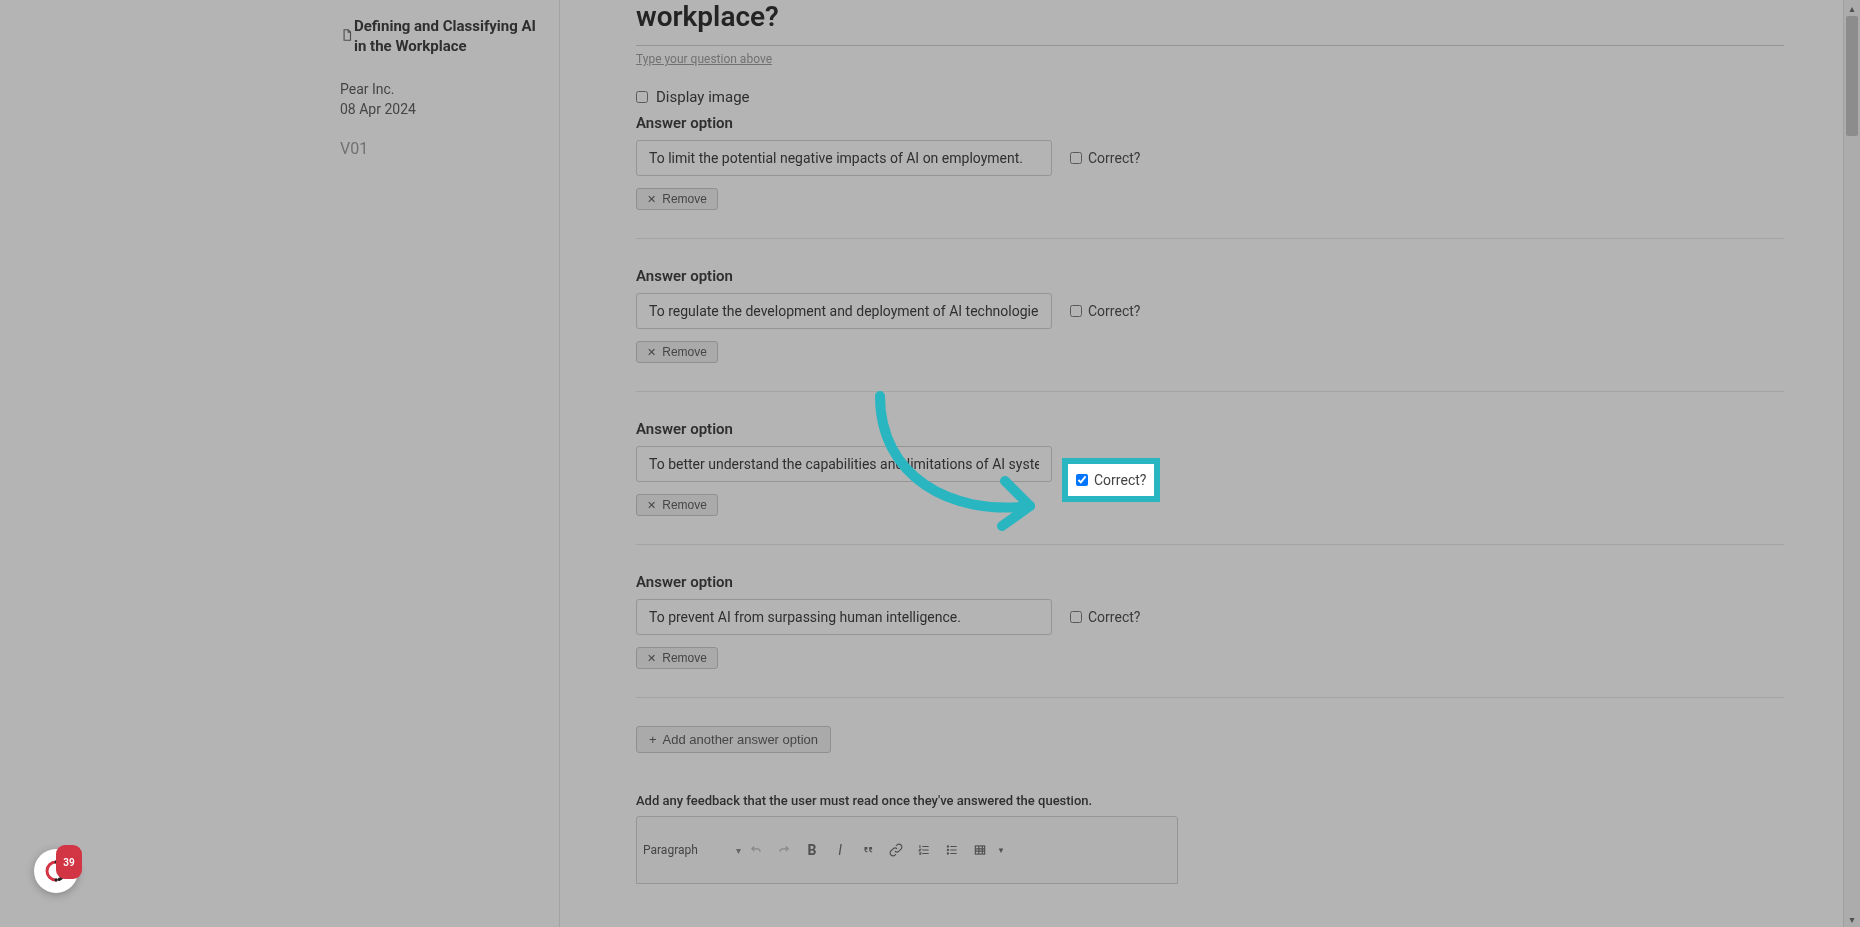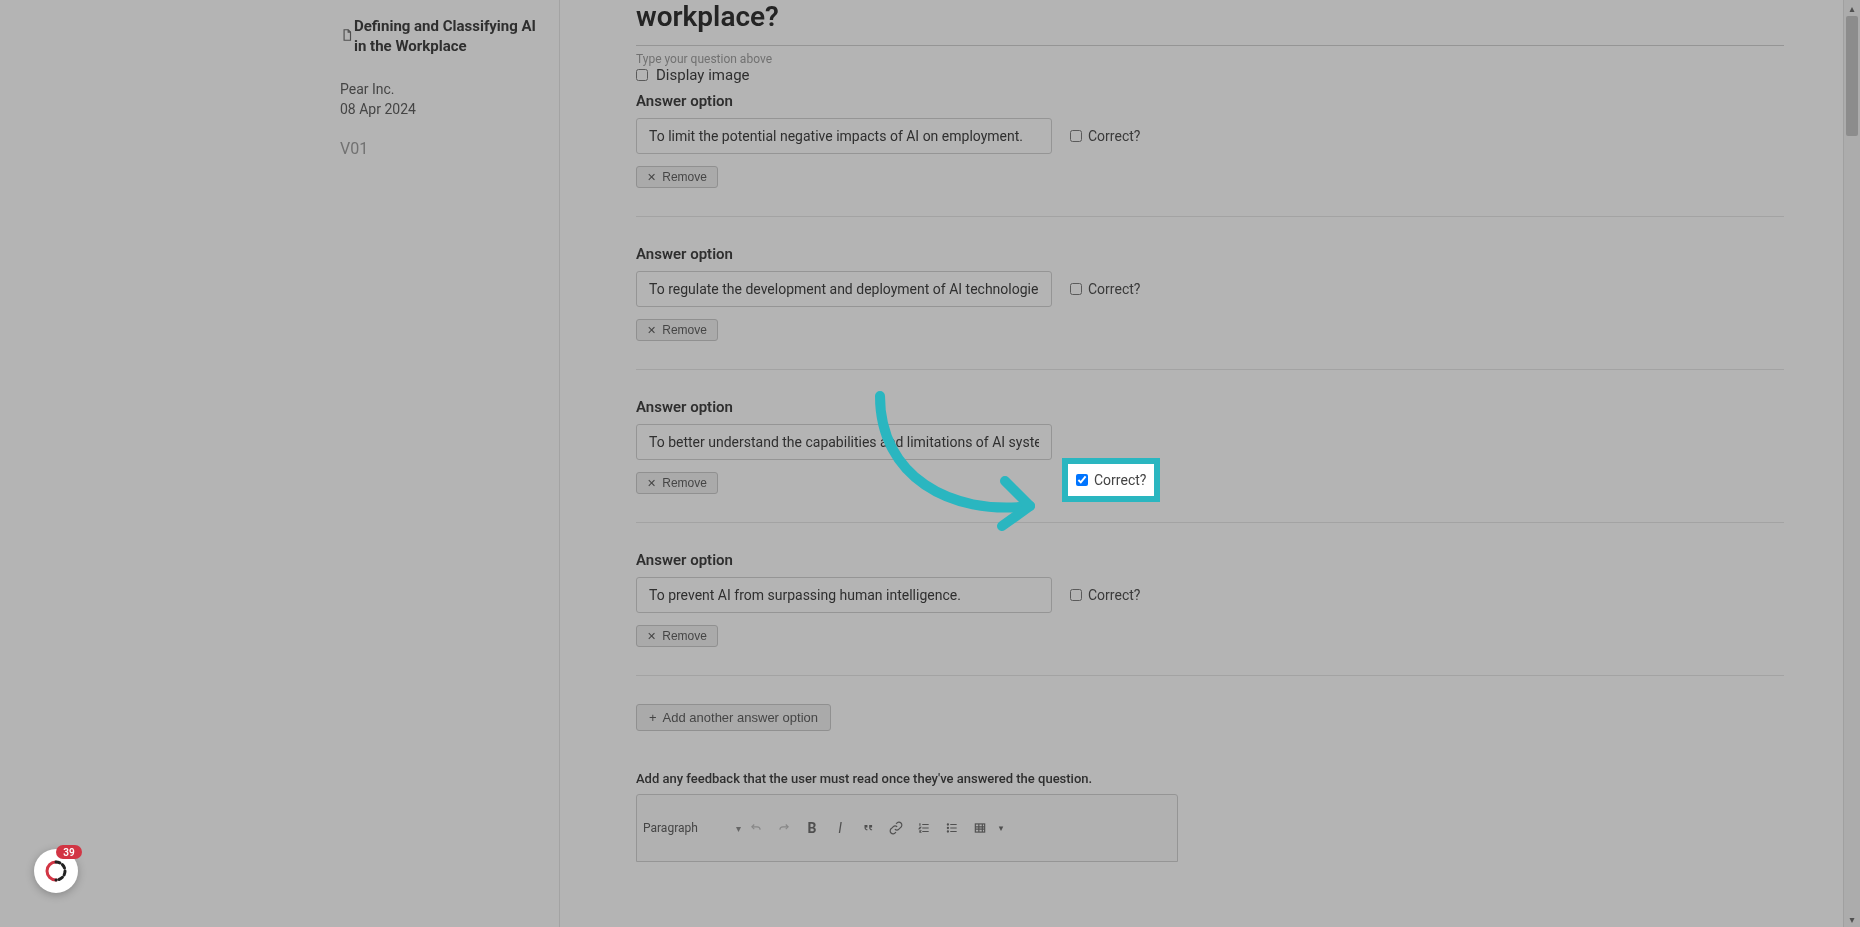--- a/index.html
+++ b/index.html
@@ -83,20 +83,22 @@
     color: #222;
     padding-bottom: 12px;
   }
   .question-rule {
     border-bottom: 1px solid var(--border);
     margin-bottom: 6px;
   }
   .helper {
     font-size: 12px;
     color: #999;
+    margin-bottom: 22px;
+    text-decoration: underline;
   }
   .display-image-row {
     display: flex;
     align-items: center;
     gap: 8px;
     font-size: 15px;
     margin-bottom: 8px;
   }
   .answer-block {
     border-bottom: 1px solid var(--border-light);
@@ -287,21 +289,21 @@
     align-items: center;
     justify-content: center;
     z-index: 40;
   }
   .help-bubble svg { width: 24px; height: 24px; }
   .help-badge {
     position: absolute;
     top: -4px;
     right: -4px;
     min-width: 18px;
-    height: 14px;
+    height: 34px;
     border-radius: 9px;
     background: var(--badge-bg);
     color: #fff;
     font-size: 10px;
     font-weight: 600;
     display: flex;
     align-items: center;
     justify-content: center;
     padding: 0 4px;
   }

